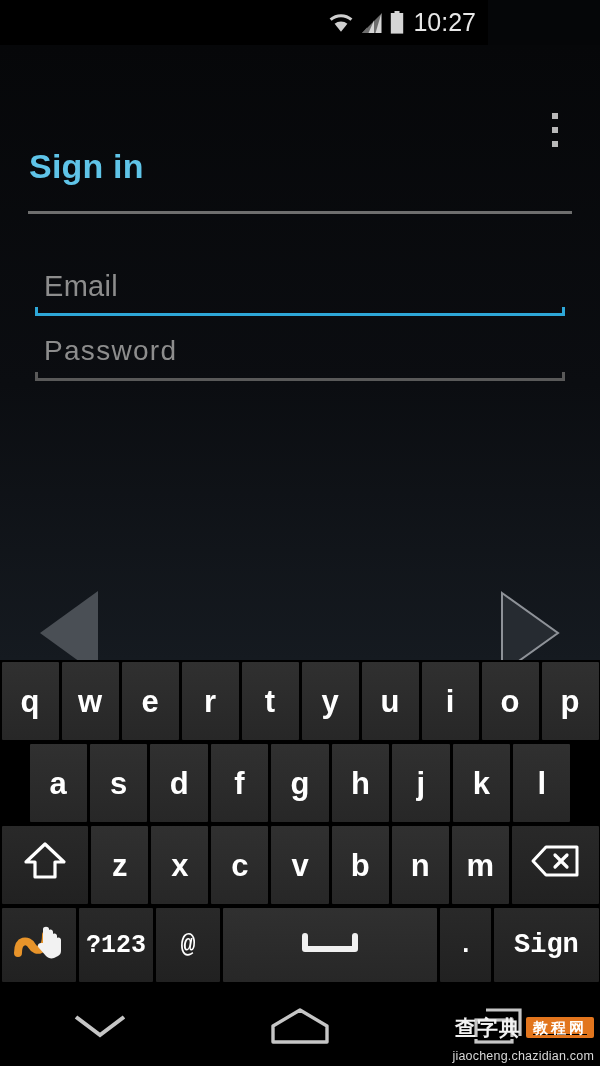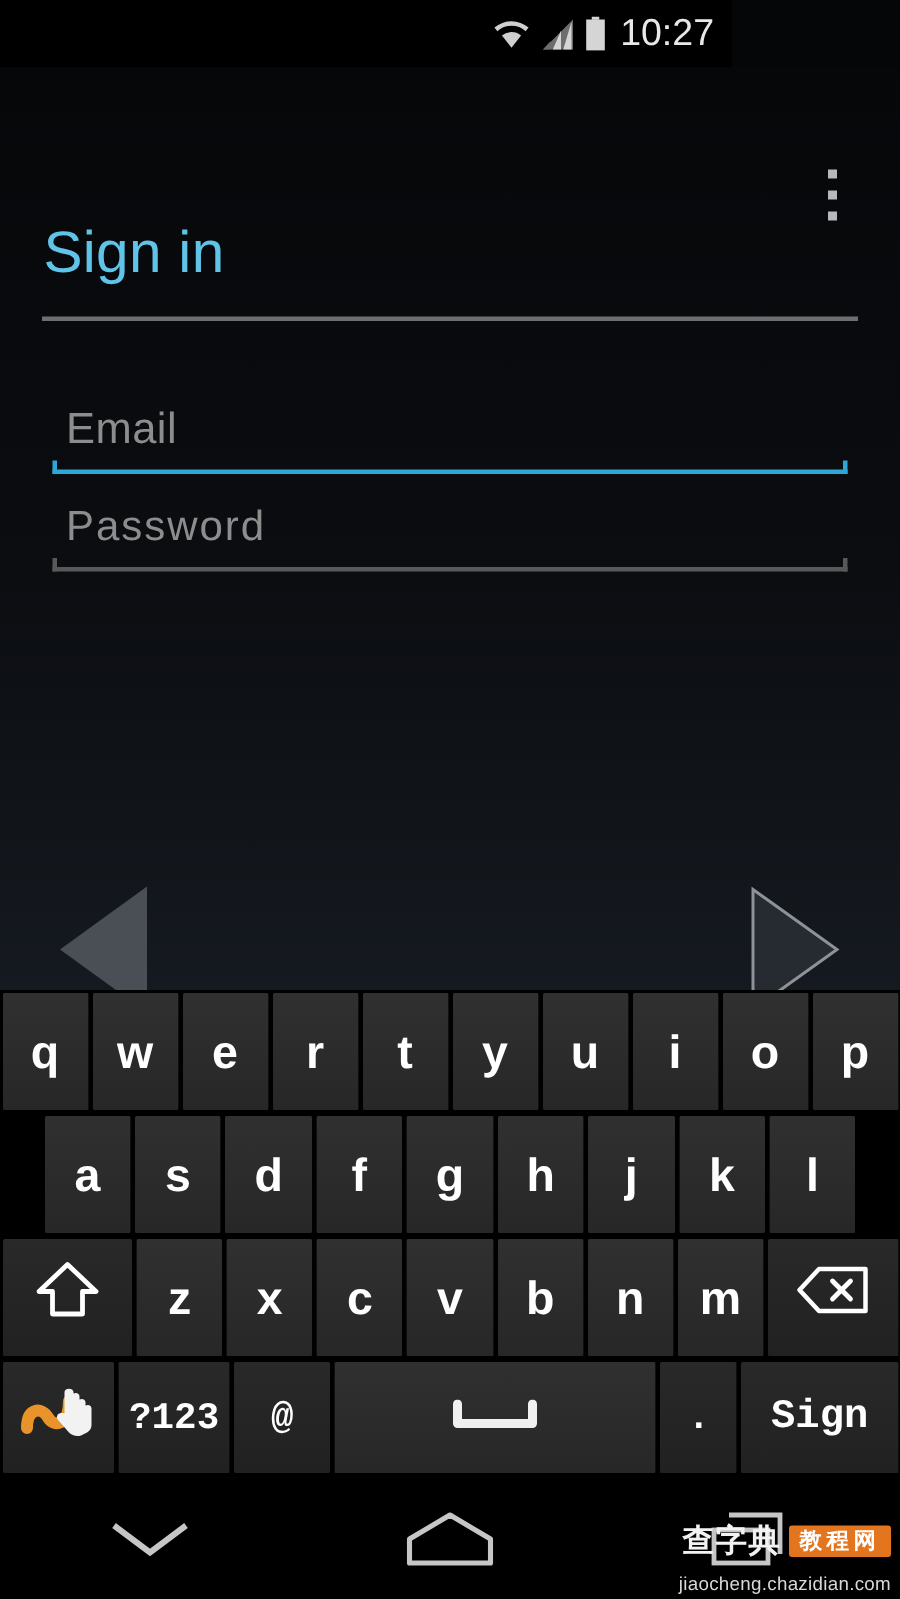--- a/index.html
+++ b/index.html
@@ -70,23 +70,23 @@
   }
   #overflow-menu .dot {
     width: 6px; height: 6px;
     background: #b9b9b9;
   }
 
   #page-title {
     position: absolute;
     left: 29px;
     top: 104px;
-    font-size: 39px;
+    font-size: 34px;
     color: #5fc4e8;
-    font-weight: 400;
+    font-weight: 700;
     letter-spacing: 0.2px;
     line-height: 1;
   }
   #title-divider {
     position: absolute;
     left: 28px;
     top: 166px;
     width: 544px;
     height: 3px;
     background: #6e6e6e;
@@ -228,20 +228,21 @@
     bottom: 4px;
     text-align: right;
     pointer-events: none;
     line-height: 1;
   }
   #watermark-row {
     display: flex;
     align-items: flex-start;
     justify-content: flex-end;
     gap: 5px;
+    text-decoration: underline;
   }
   #watermark-cn {
     color: #f2f2f2;
     font-size: 21px;
     font-weight: bold;
     letter-spacing: 1px;
   }
   #watermark-badge {
     background: #e2751d;
     color: #ffffff;

